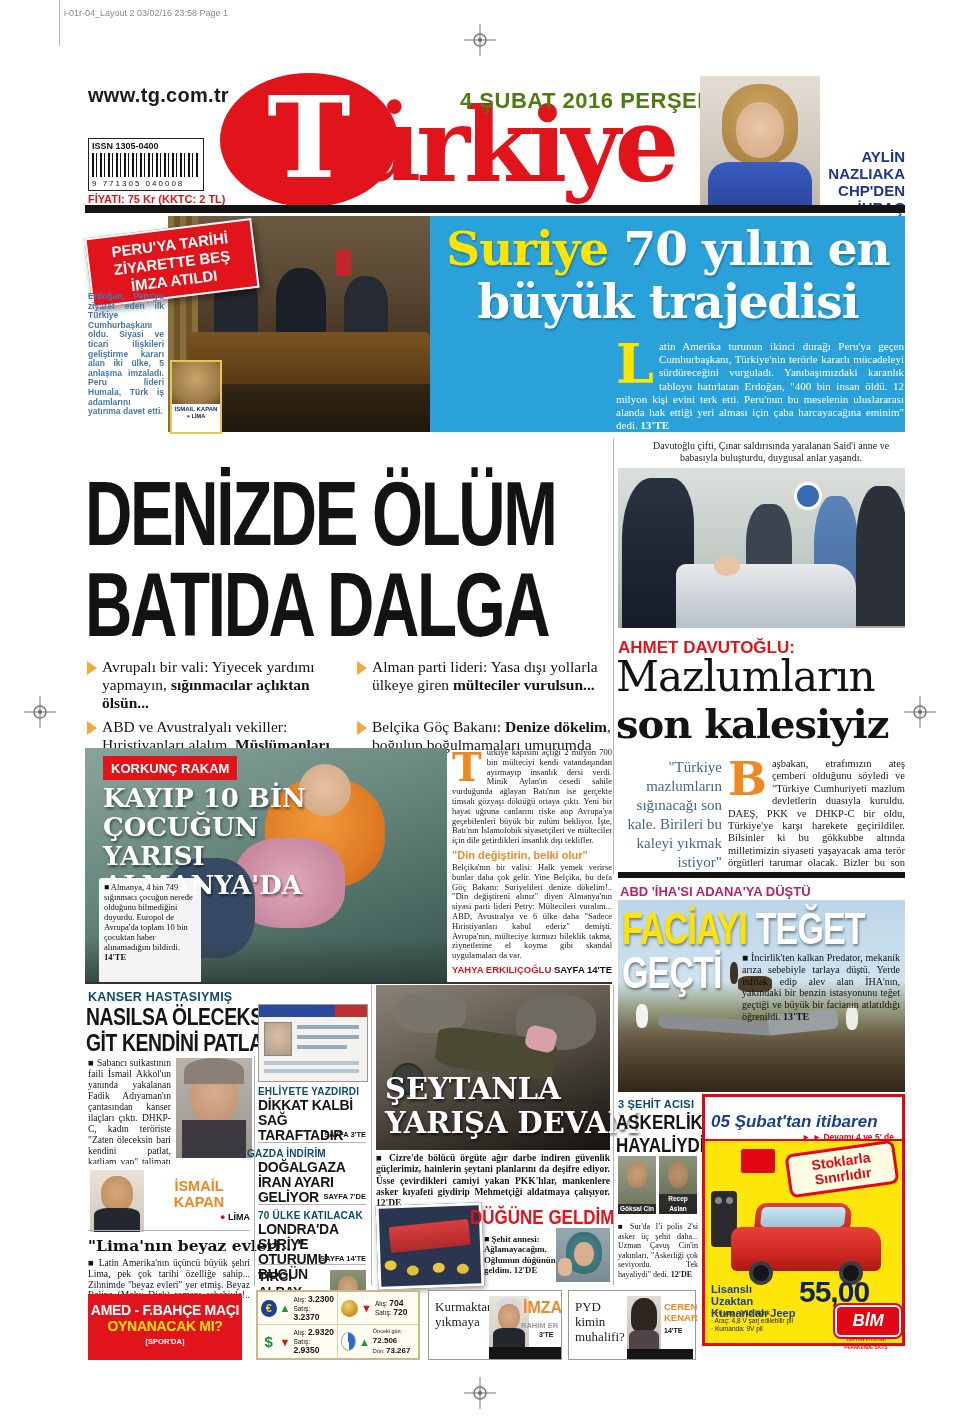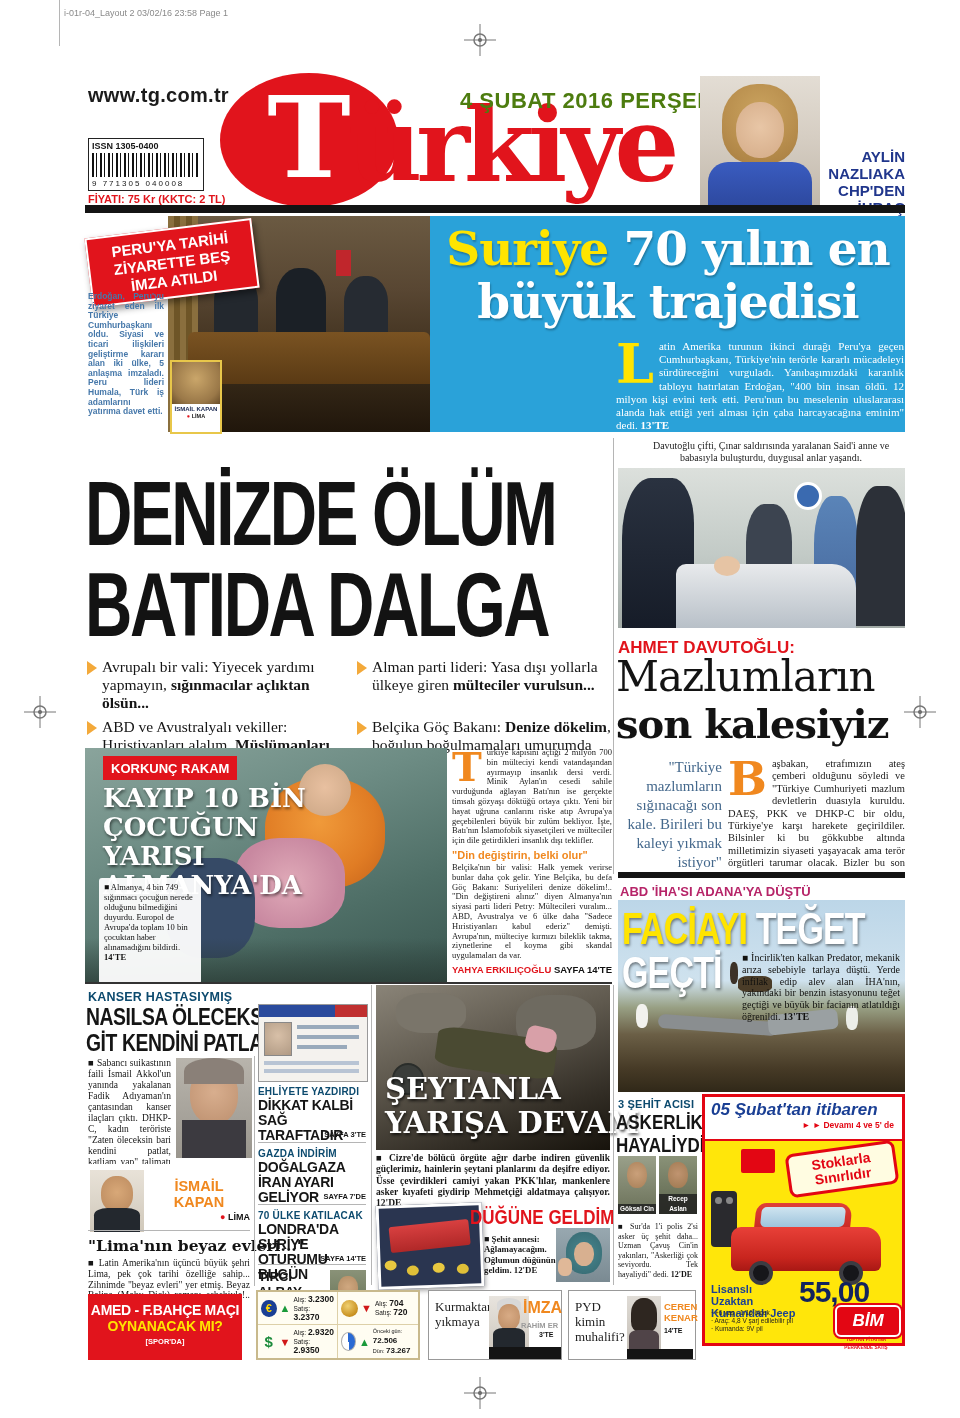--- a/index.html
+++ b/index.html
@@ -273,21 +273,21 @@
     <div class="abs" style="left:38px;top:40px;width:50px;height:4px;background:#9ab;"></div>
     <div class="abs" style="left:5px;top:56px;width:95px;height:4px;background:#b8c4d4;"></div>
     <div class="abs" style="left:5px;top:64px;width:95px;height:4px;background:#b8c4d4;"></div>
   </div>
 
   <div class="abs kick-mag" style="left:258px;top:1086px;font-size:10px;">EHLİYETE YAZDIRDI</div>
   <div class="abs" style="left:258px;top:1098px;width:108px;font-size:14px;line-height:15px;font-weight:900;letter-spacing:-.3px;">DİKKAT KALBİ SAĞ TARAFTADIR</div>
   <div class="abs" style="left:258px;top:1130px;width:108px;text-align:right;font-size:7.5px;font-weight:900;">SAYFA 3'TE</div>
   <div class="vline" style="left:258px;top:1142px;width:108px;height:1px;"></div>
 
-  <div class="abs kick-mag" style="left:258px;top:1148px;font-size:10px;">GAZDA İNDİRİM</div>
+  <div class="abs kick-mag" style="left:247px;top:1148px;font-size:10px;">GAZDA İNDİRİM</div>
   <div class="abs" style="left:258px;top:1160px;width:108px;font-size:14px;line-height:15px;font-weight:900;letter-spacing:-.3px;">DOĞALGAZA İRAN AYARI GELİYOR</div>
   <div class="abs" style="left:258px;top:1192px;width:108px;text-align:right;font-size:7.5px;font-weight:900;">SAYFA 7'DE</div>
   <div class="vline" style="left:258px;top:1204px;width:108px;height:1px;"></div>
 
   <div class="abs kick-mag" style="left:258px;top:1210px;font-size:10px;">70 ÜLKE KATILACAK</div>
   <div class="abs" style="left:258px;top:1222px;width:108px;font-size:14px;line-height:15px;font-weight:900;letter-spacing:-.3px;">LONDRA'DA SURİYE OTURUMU BUGÜN</div>
   <div class="abs" style="left:258px;top:1254px;width:108px;text-align:right;font-size:7.5px;font-weight:900;">SAYFA 14'TE</div>
   <div class="vline" style="left:258px;top:1264px;width:108px;height:1px;"></div>
 
   <div class="abs" style="left:258px;top:1270px;width:70px;font-size:13.5px;line-height:14.5px;font-weight:900;letter-spacing:-.3px;">TIRCI ALBAY ORDUDAN ATILDI</div>
@@ -345,21 +345,21 @@
   <div class="photo" style="left:659px;top:1156px;width:38px;height:58px;background:linear-gradient(180deg,#8a9278,#5c644c);">
     <div class="abs" style="left:9px;top:6px;width:20px;height:26px;border-radius:46%;background:radial-gradient(circle at 50% 45%,#c09470,#9e7850);"></div>
     <div class="label-bar">Recep Aslan</div>
   </div>
   <div class="abs serif jst" style="left:618px;top:1222px;width:80px;height:62px;overflow:hidden;font-size:8px;line-height:9.6px;color:#161616;">
     <span>■ Sur'da 1'i polis 2'si asker üç şehit daha... Uzman Çavuş Cin'in yakınları, "Askerliği çok seviyordu. Tek hayaliydi" dedi. </span><span class="b">12'DE</span>
   </div>
 
   <div class="abs" style="left:702px;top:1094px;width:203px;height:252px;border:3px solid #e30613;background:#ffe60a;box-sizing:border-box;">
     <div class="abs" style="left:0;top:0;width:197px;height:42px;background:#fff;border-bottom:2px solid #e30613;">
-      <div style="font-size:17px;font-weight:900;font-style:italic;color:#1a3f94;padding:3px 0 0 6px;">05 Şubat'tan itibaren</div>
+      <div style="font-size:17px;font-weight:900;font-style:italic;color:#1a3f94;padding:15px 0 0 6px;">05 Şubat'tan itibaren</div>
       <div style="font-size:8.5px;font-weight:900;color:#e30613;text-align:right;padding-right:8px;">► ►  Devamı 4 ve 5' de</div>
     </div>
     <div class="abs" style="left:36px;top:52px;width:34px;height:24px;background:#e30613;border-radius:2px;"></div>
     <div class="abs" style="left:82px;top:50px;width:100px;transform:rotate(-8deg);border:3px solid #e30613;border-radius:8px;background:rgba(255,255,255,.88);text-align:center;padding:4px 2px;font-size:14px;line-height:15px;font-weight:900;color:#e30613;">Stoklarla Sınırlıdır</div>
     <div class="abs" style="left:6px;top:94px;width:26px;height:56px;background:#2a2a2e;border-radius:4px;">
       <div class="abs" style="left:4px;top:6px;width:7px;height:7px;border-radius:50%;background:#888;"></div>
       <div class="abs" style="left:15px;top:6px;width:7px;height:7px;border-radius:50%;background:#888;"></div>
     </div>
     <div class="abs" style="left:50px;top:106px;width:96px;height:32px;background:linear-gradient(180deg,#e04038,#c42520);border-radius:10px 14px 0 0;transform:skewX(-6deg);"></div>
     <div class="abs" style="left:56px;top:110px;width:84px;height:20px;background:linear-gradient(180deg,#cfe4f0,#9ec4dc);border-radius:5px;transform:skewX(-6deg);"></div>

